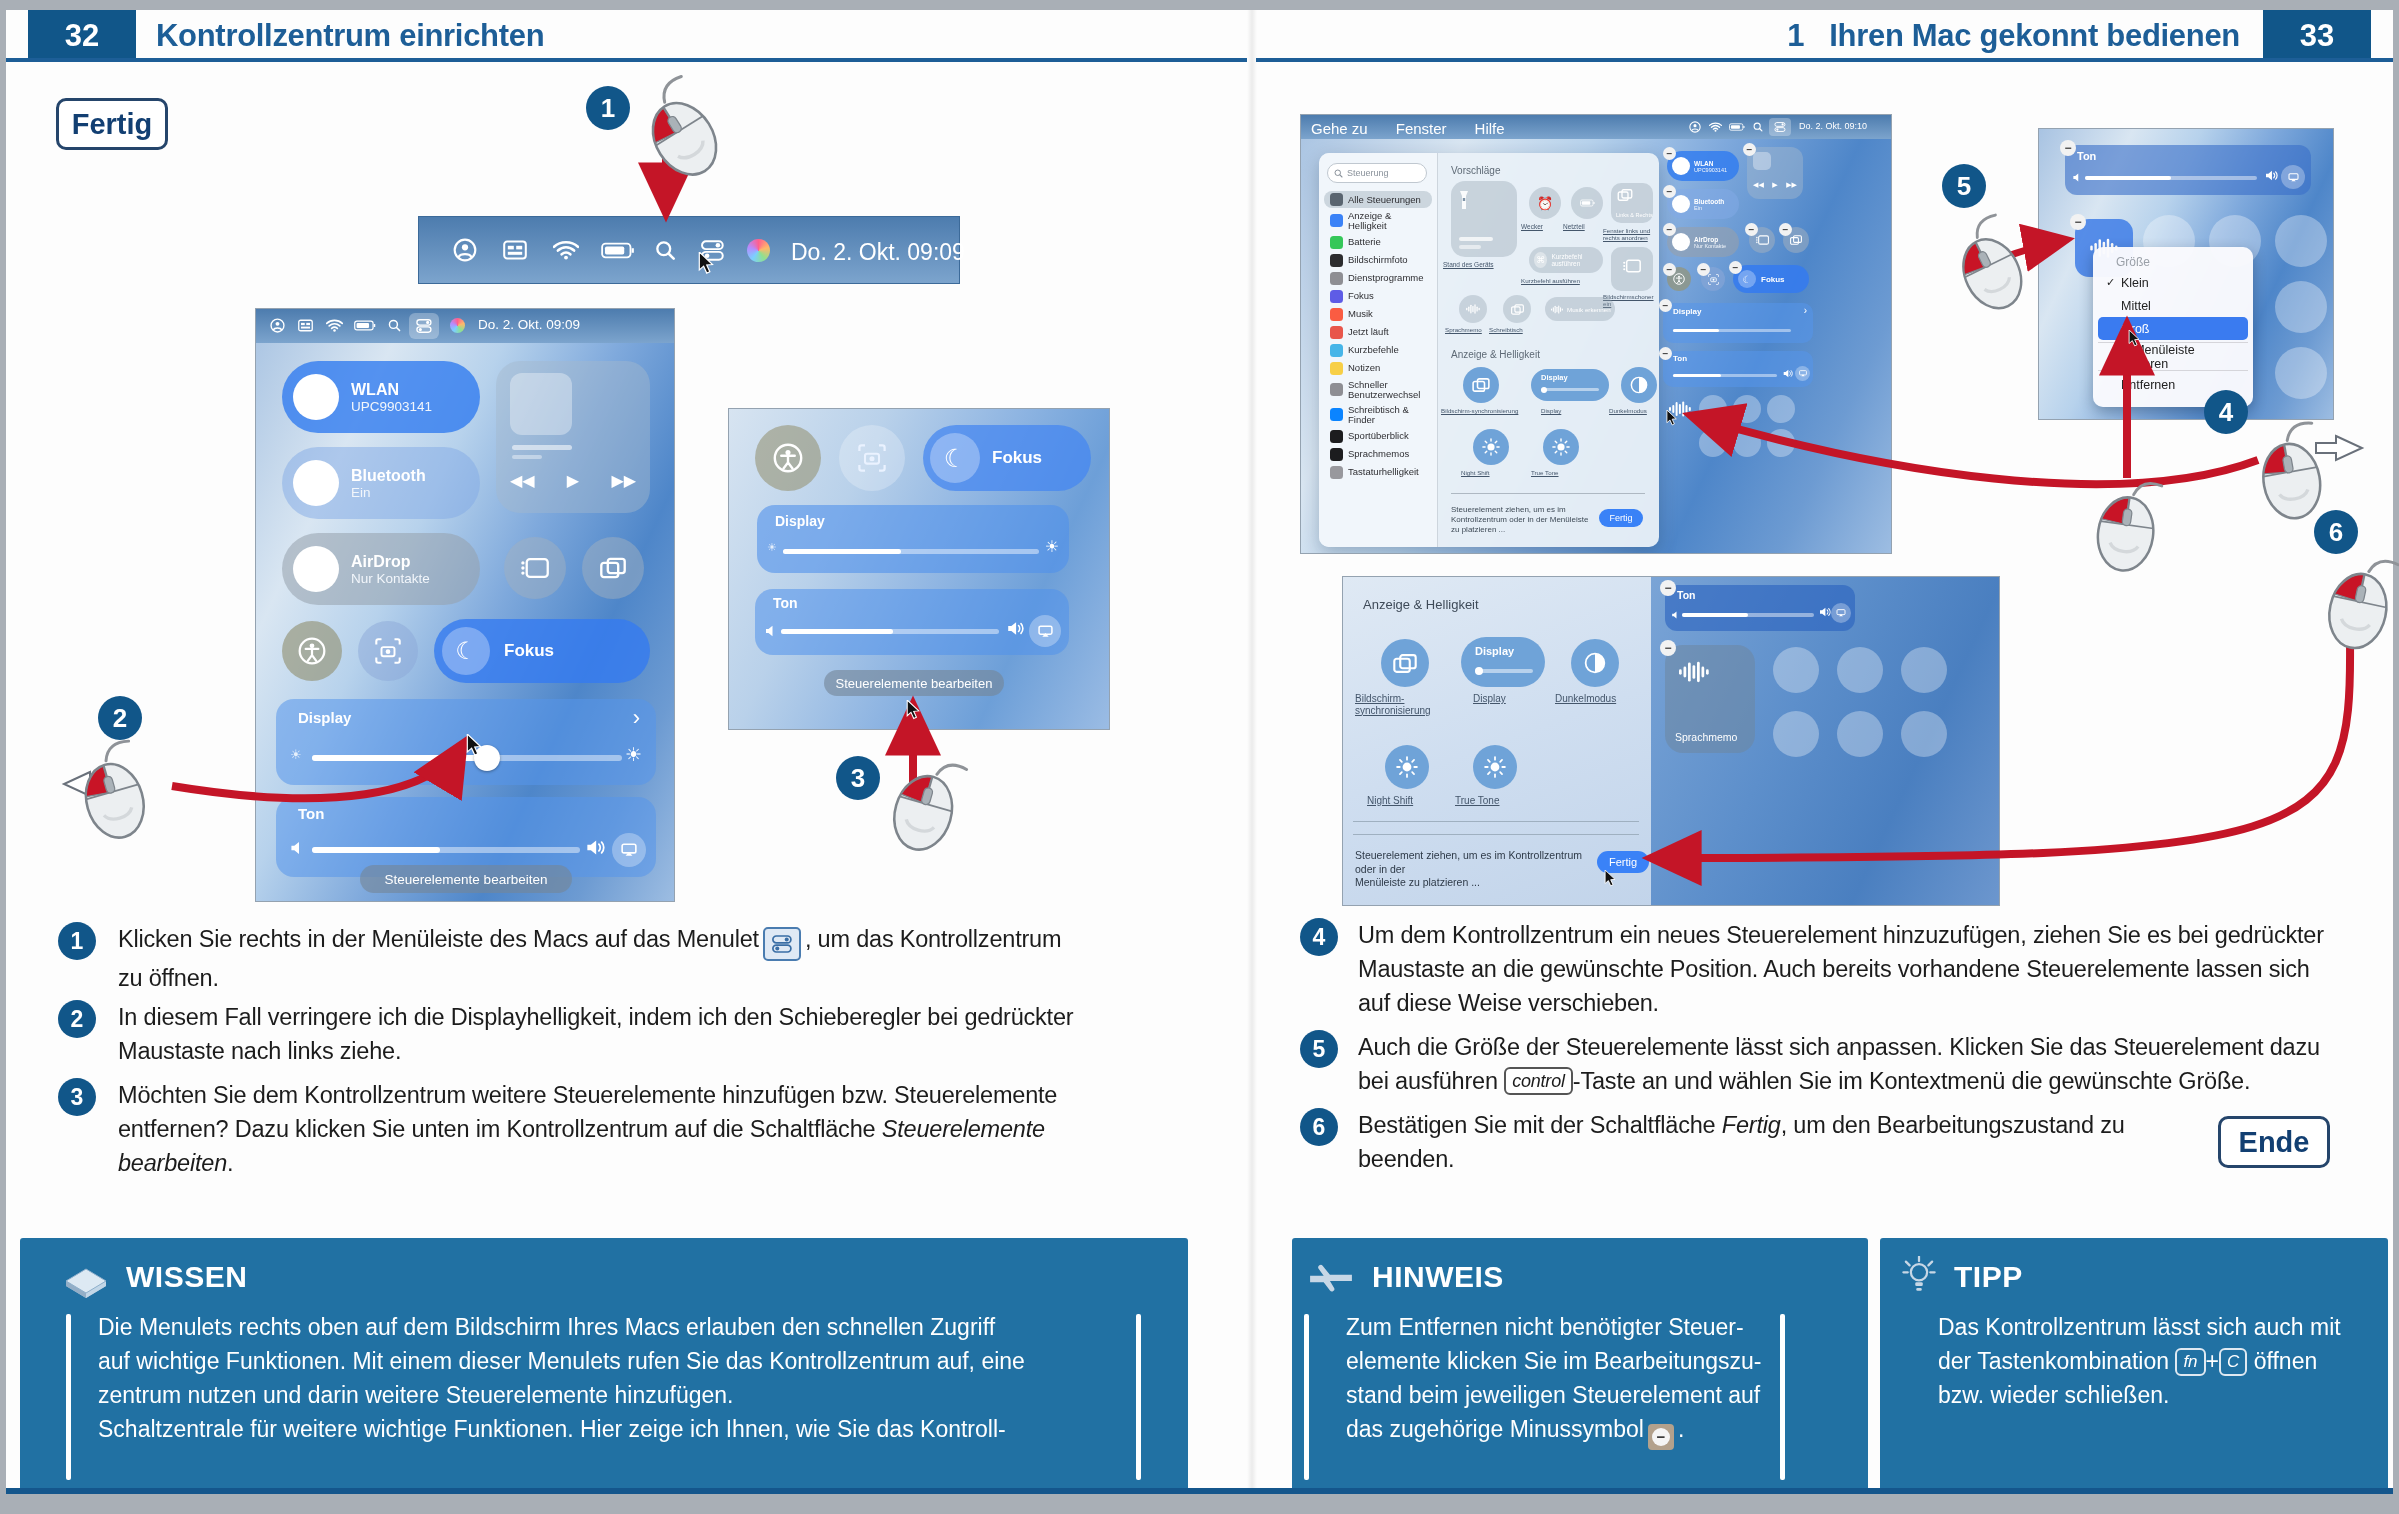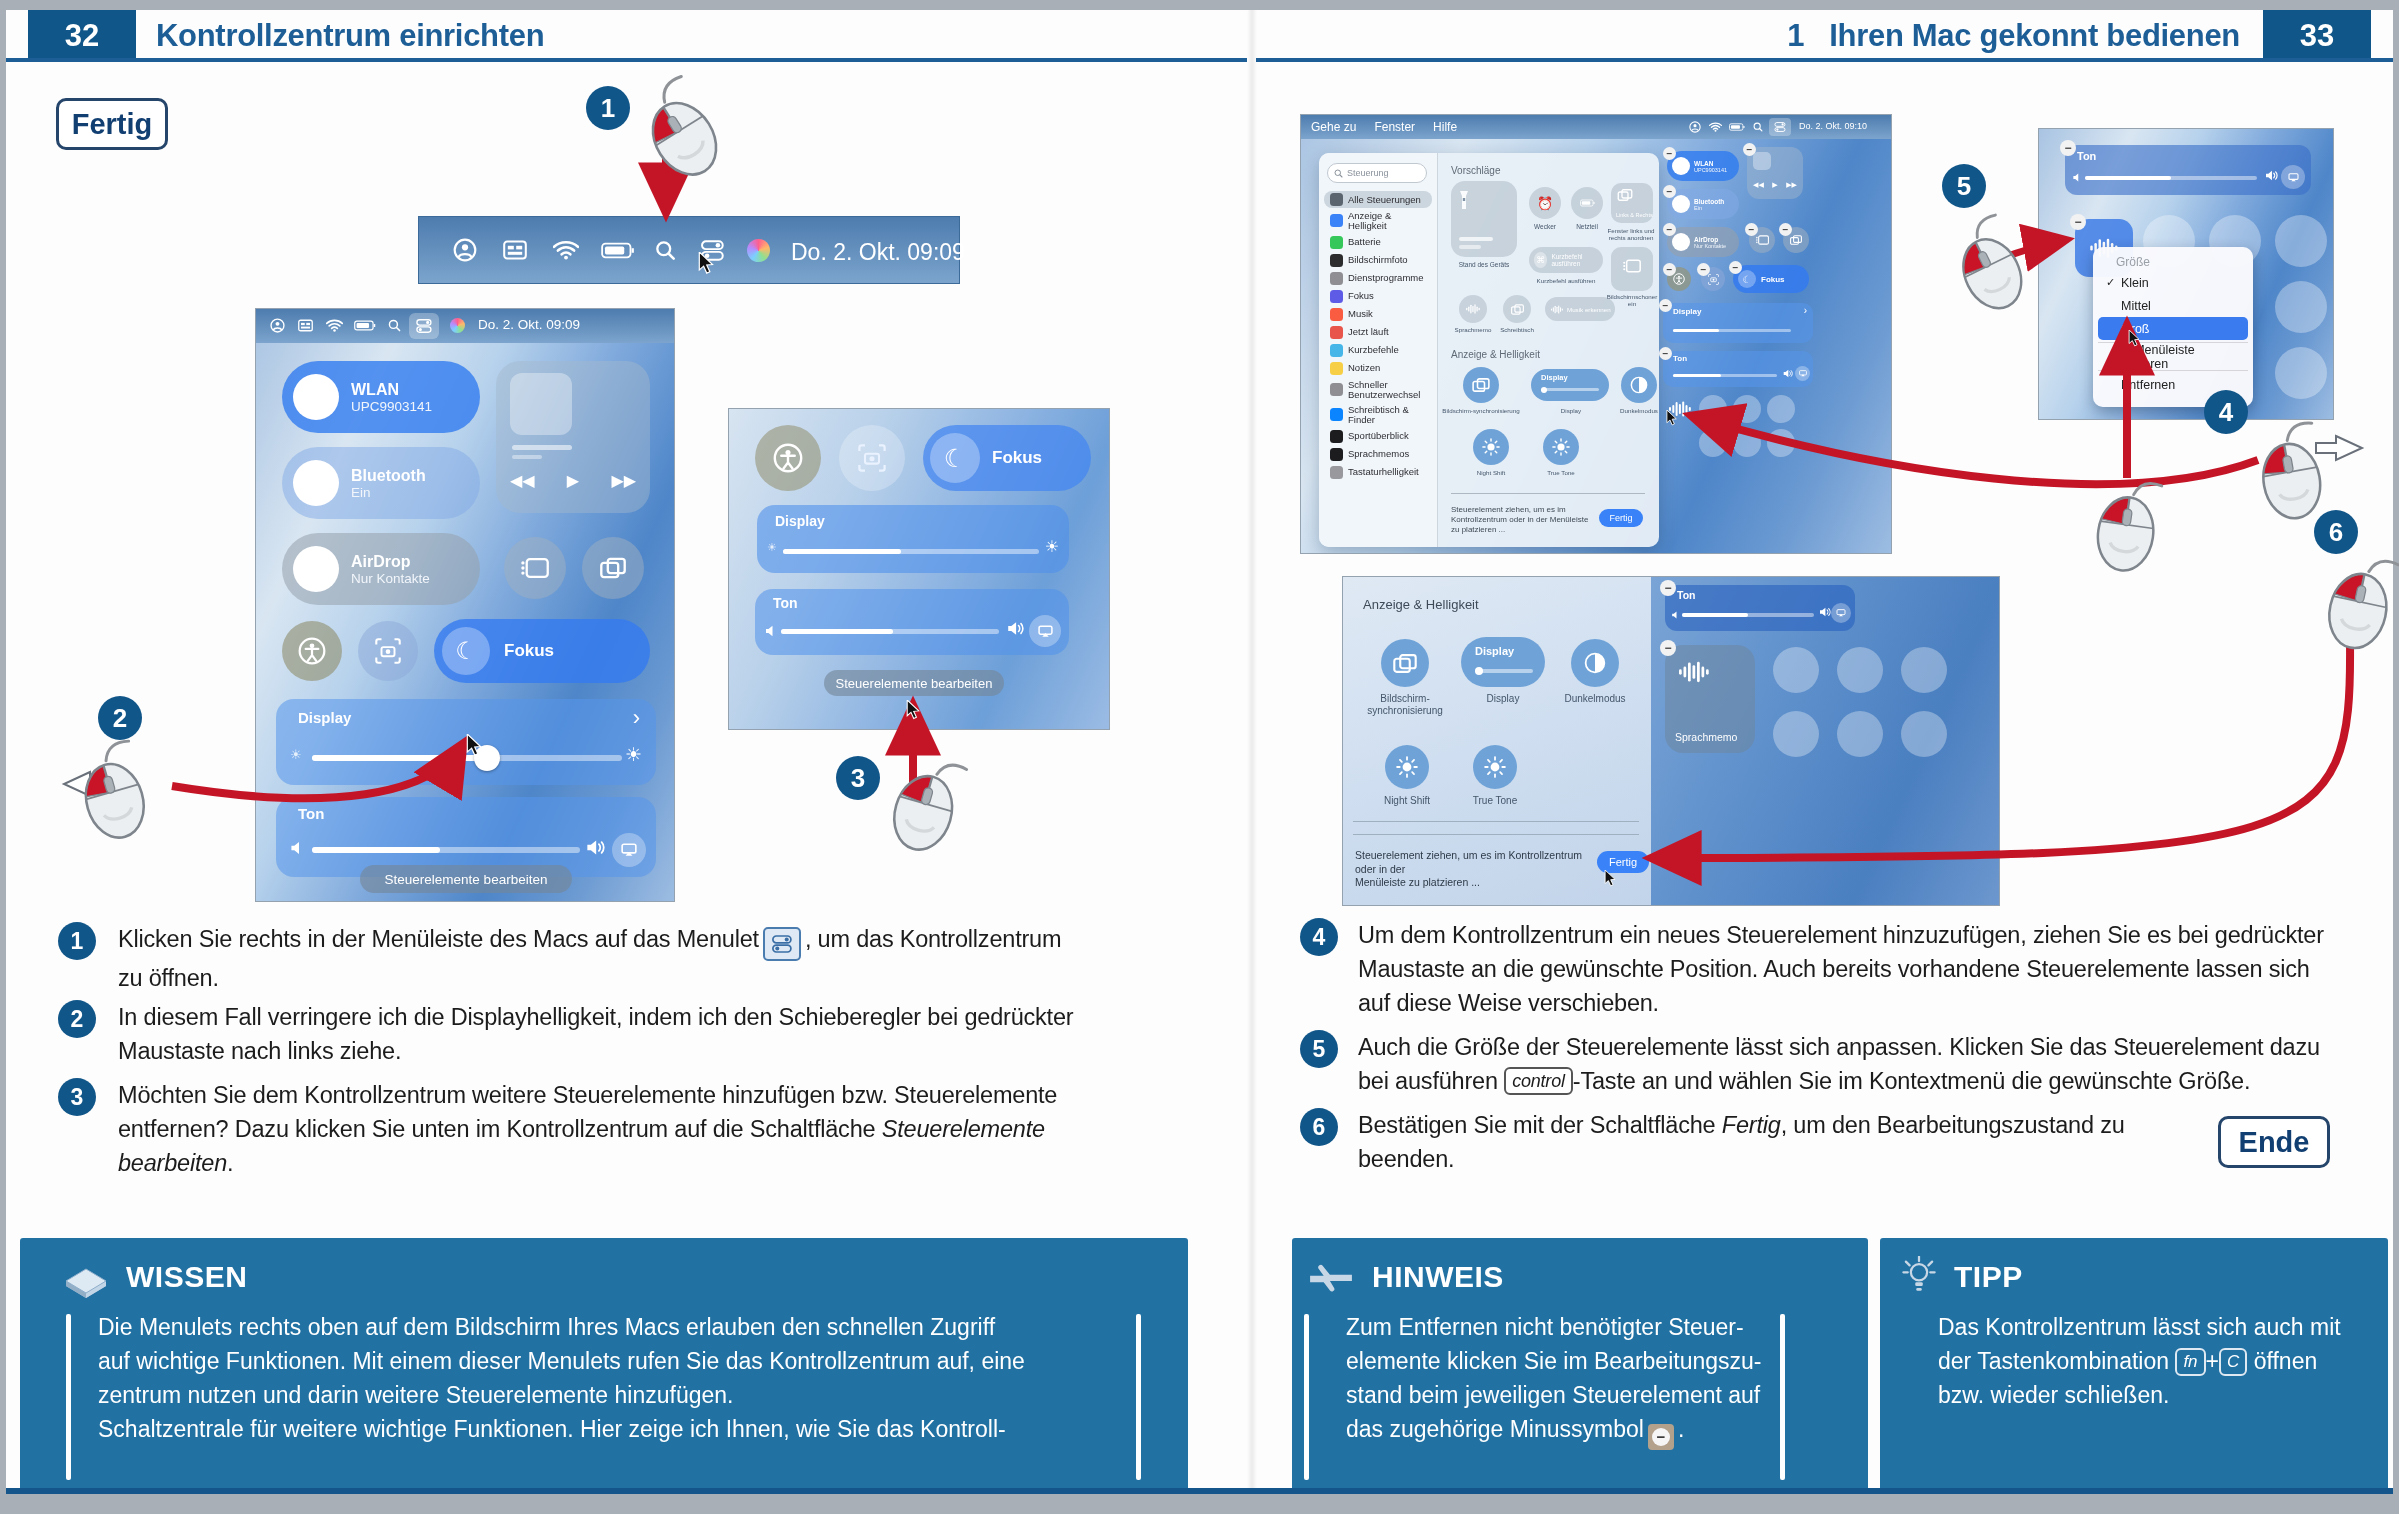--- a/index.html
+++ b/index.html
@@ -40,21 +40,21 @@
   .ptitle{color:#fff;font-weight:bold;}
   .psub{color:#f2f6fb;}
   .card{border-radius:18px;background:rgba(86,150,235,.55);box-sizing:border-box;}
   .track{position:absolute;background:rgba(255,255,255,.45);border-radius:4px;}
   .fill{position:absolute;background:#fff;border-radius:4px;}
   .knob{position:absolute;background:#fff;border-radius:50%;box-shadow:0 1px 3px rgba(0,0,0,.35);}
   .editpill{background:rgba(116,134,152,.62);border-radius:14px;color:#fff;display:flex;align-items:center;justify-content:center;}
   .circ{border-radius:50%;display:flex;align-items:center;justify-content:center;color:#fff;}
   .mb{position:absolute;width:13px;height:13px;background:#f2f2f2;border-radius:50%;color:#444;font-size:10px;line-height:13px;text-align:center;font-weight:bold;z-index:5;}
   .ph{position:absolute;border-radius:50%;background:rgba(255,255,255,.32);}
-  .cap{position:absolute;text-align:center;color:#44566b;line-height:1.15;}
+  .cap{position:absolute;text-align:left;color:#44566b;line-height:1.15;text-decoration:underline;}
   .tile{position:absolute;background:rgba(148,162,176,.38);border-radius:10px;}
   
   .win{background:rgba(233,240,247,.95);border-radius:10px;box-shadow:0 6px 18px rgba(0,30,60,.25);}
   .sb-item{display:flex;align-items:center;gap:5px;padding:2px 6px;border-radius:8px;}
   .sb-item.sel{background:#ccd6de;}
   .sb-ic{width:13px;height:13px;border-radius:3.5px;flex:0 0 auto;}
   .sb-lb{font-size:9.5px;color:#2e2e32;line-height:1.05;}
   .ctx-row{display:flex;align-items:center;height:23px;padding:0 8px;font-size:12.5px;color:#222;border-radius:5px;margin:0 5px;}
   .ctx-row .ck{width:15px;font-size:11px;}
   .ctx-row.hl{background:#3a7bf0;color:#fff;}
@@ -373,21 +373,21 @@
               <path d="M4,11 L7,7.5 L10,11 Z" fill="currentColor"></path>
             </svg>
           </span>
         </div>
     </div>
     <div class="editpill abs" style="left:95px;top:261px;width:180px;height:26px;font-size:13px;">Steuerelemente bearbeiten</div>
   </div>
 
   <div class="abs shot" style="left:1300px;top:114px;width:592px;height:440px;">
     <div class="mbar abs" style="left:0;top:0;width:100%;height:24px;">
-      <span class="abs" style="left:10px;top:5px;display:flex;gap:18px;font-size:12px;color:#fff;">
+      <span class="abs" style="left:10px;top:5px;display:flex;gap:28px;font-size:15px;color:#fff;">
 
       <span>Gehe zu</span>
           <span>Fenster</span>
           <span>Hilfe</span>
         </span>
       <span class="mic abs" style="left:388px;top:6px;width:12px;height:12px;">
           <svg viewBox="0 0 20 20" width="100%" height="100%">
             <circle cx="10" cy="10" r="8.6" stroke="currentColor" stroke-width="1.8" fill="none"></circle>
             <circle cx="10" cy="7.8" r="2.6" fill="currentColor"></circle>
             <path d="M4.5,16 C6,12.5 14,12.5 15.5,16" stroke="currentColor" stroke-width="1.8" fill="none"></path>

